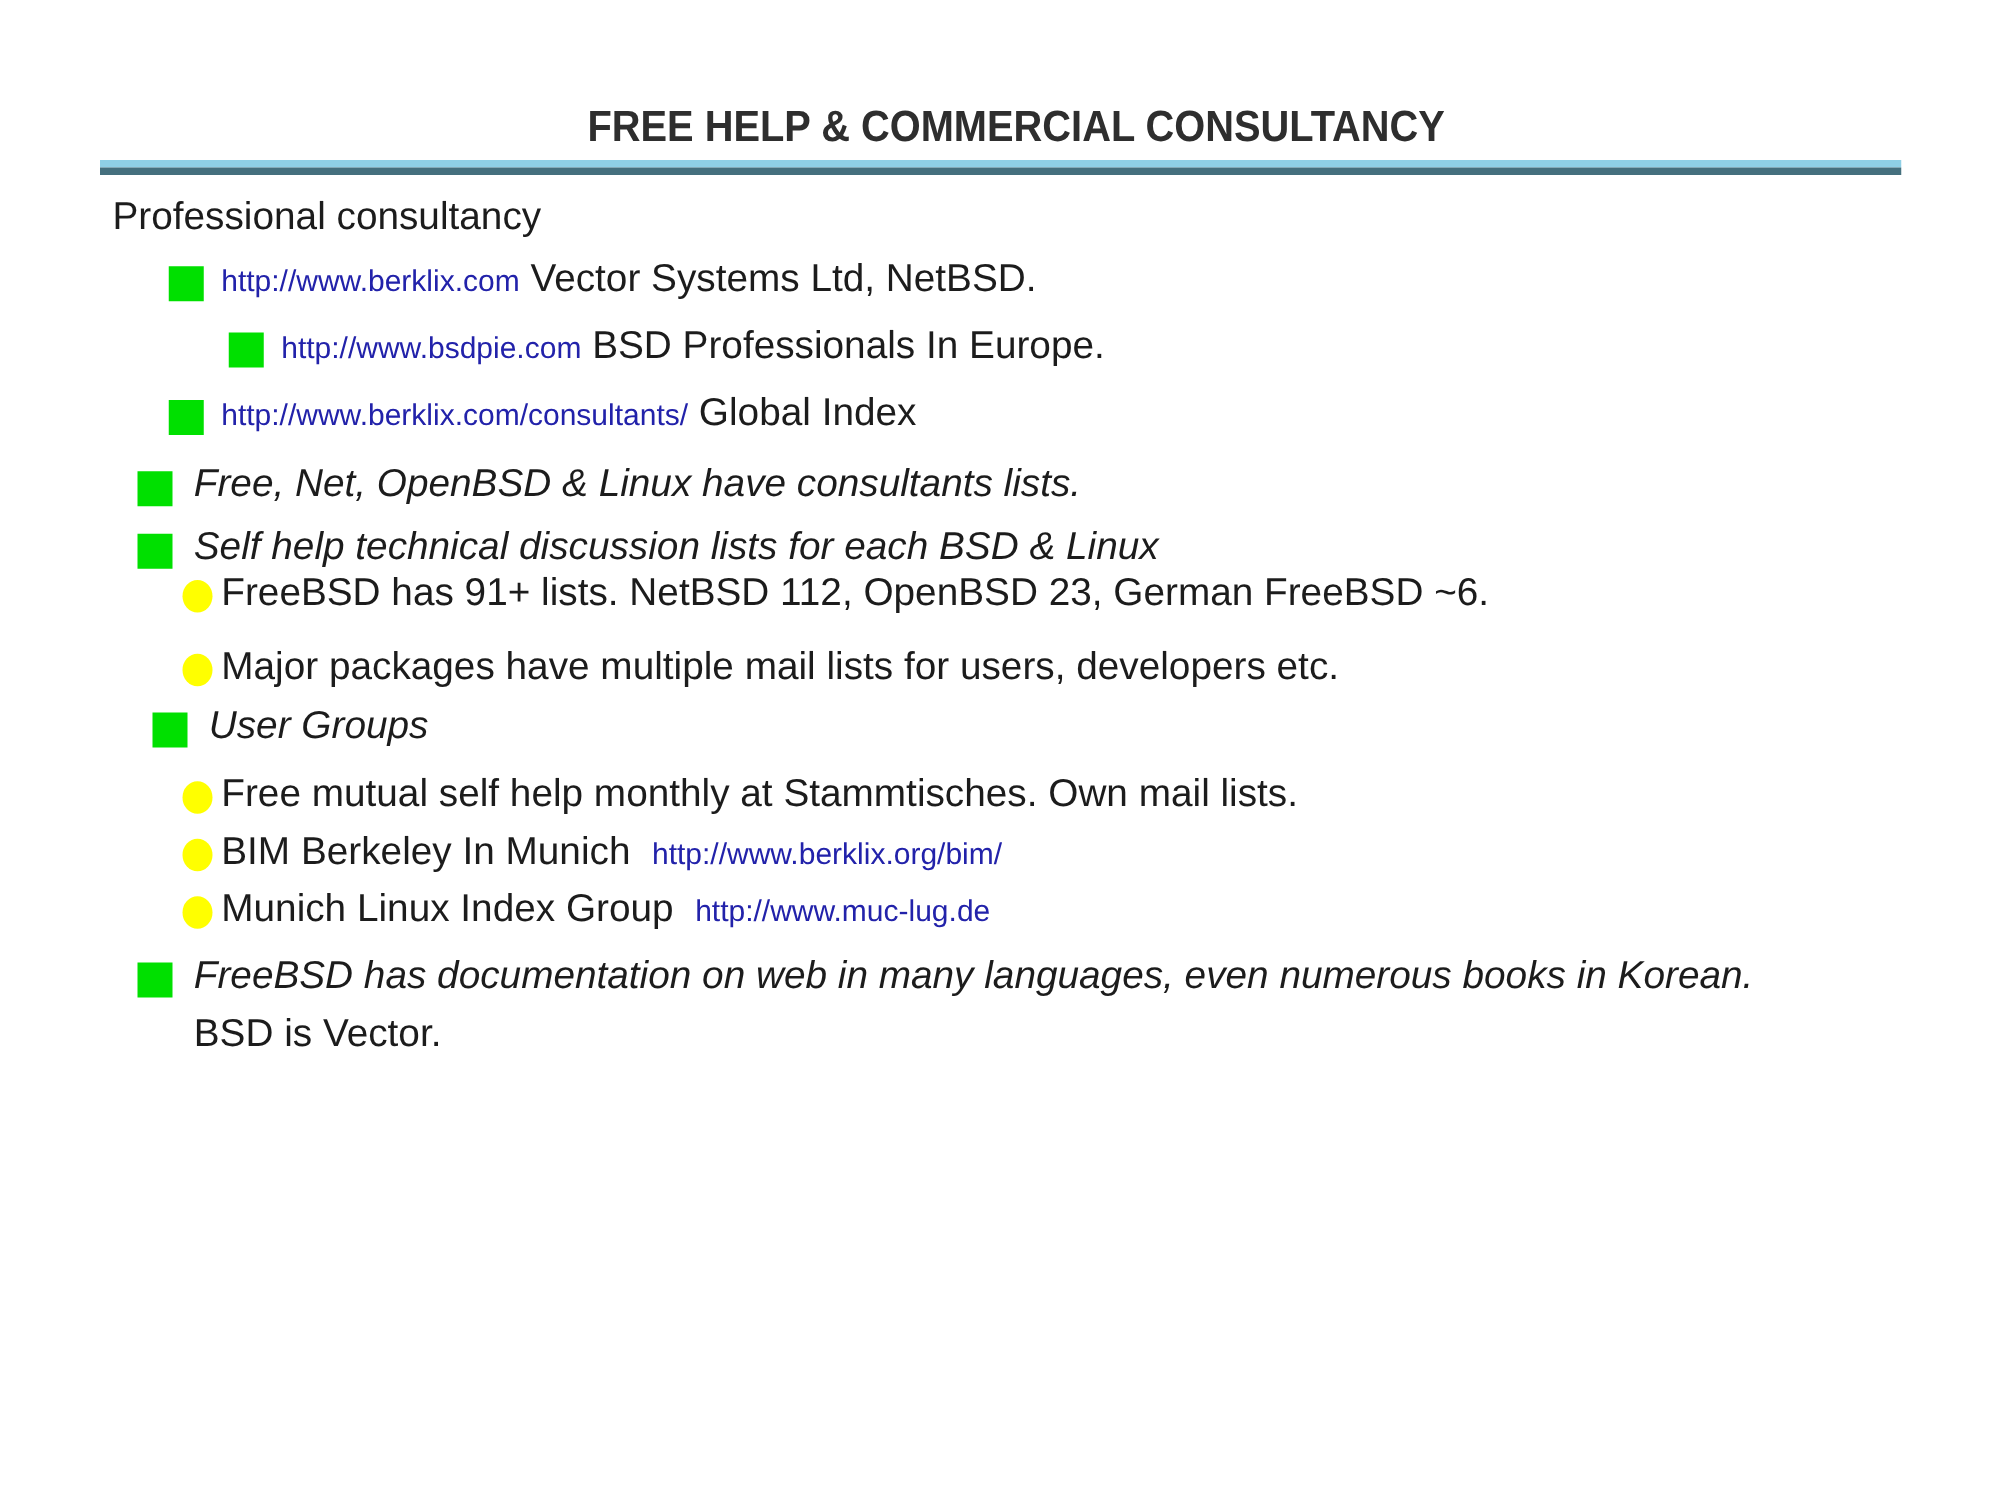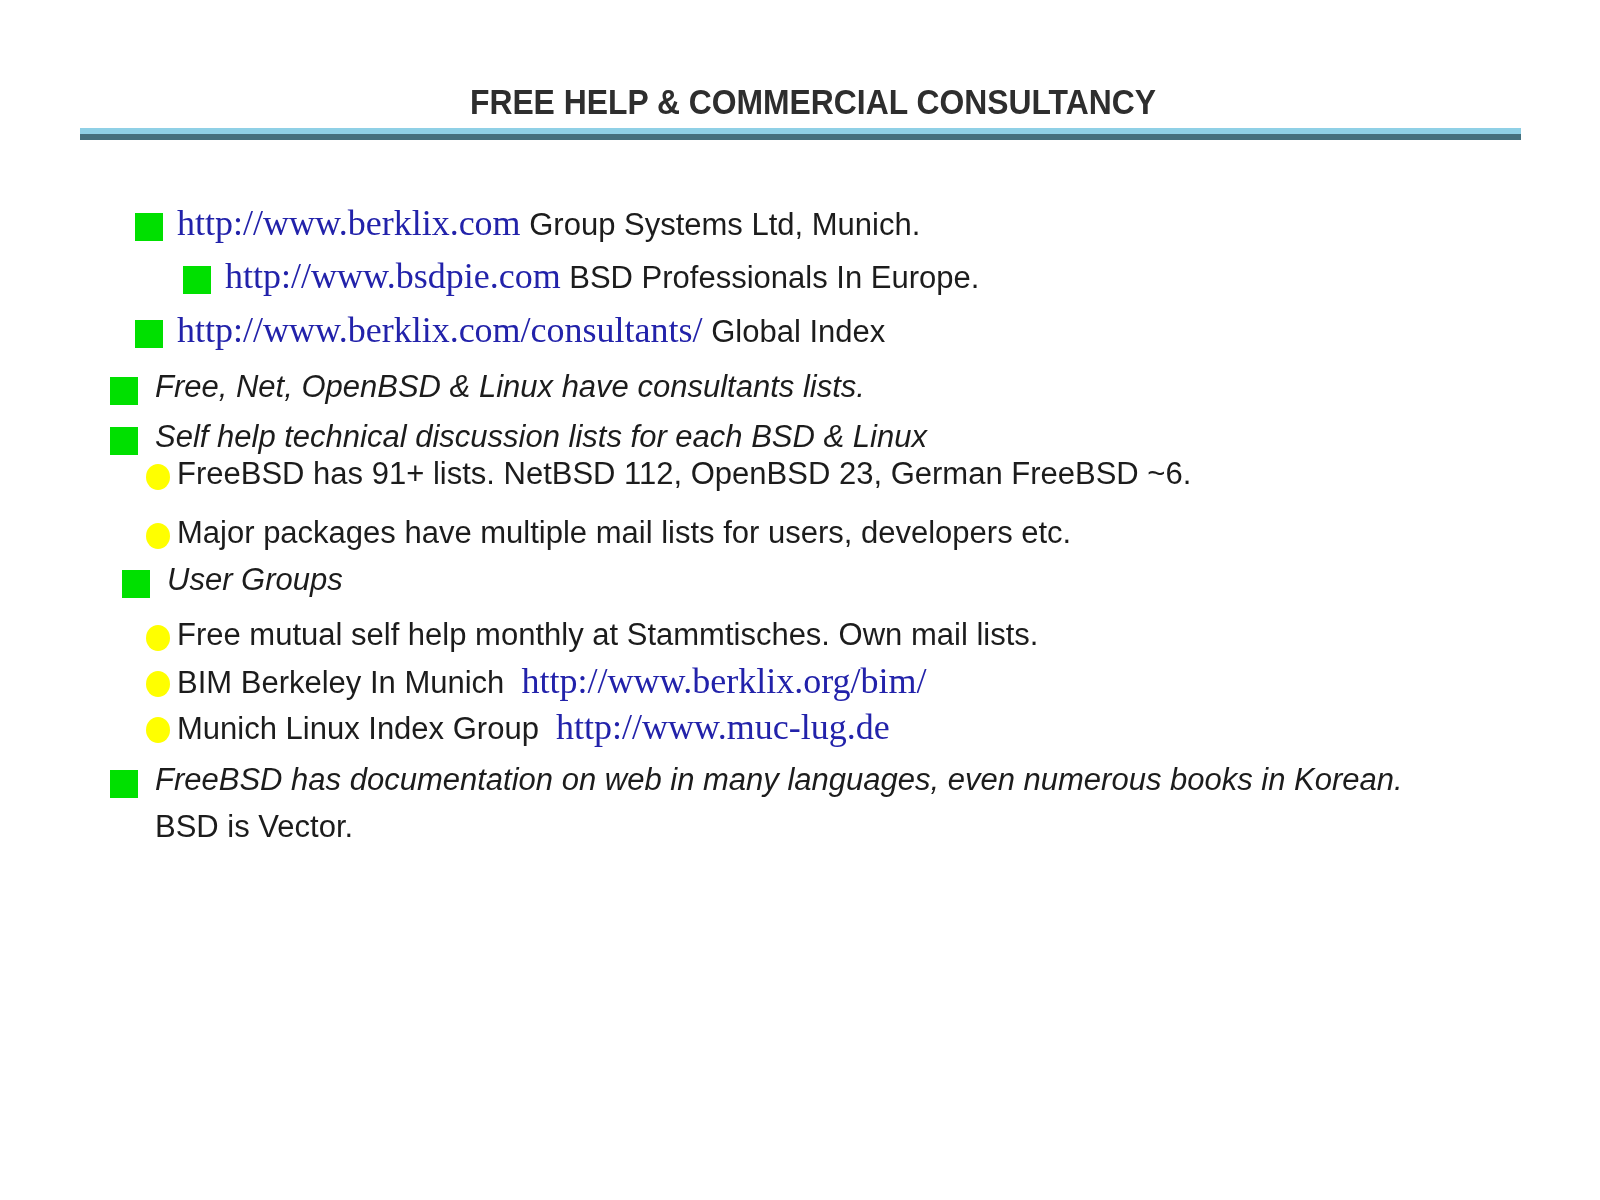--- a/index.html
+++ b/index.html
@@ -55,22 +55,22 @@
   .row {
     position: absolute;
     display: flex;
     align-items: flex-start;
     font-size: 31px;
     line-height: 36px;
     color: var(--body);
     white-space: pre;
   }
   .row .link {
-    font-family: Liberation Serif, serif;
-    font-size: 36px;
+    font-family: Liberation Sans, sans-serif;
+    font-size: 24px;
     color: var(--link);
   }
   .b-green {
     width: 28px; height: 28px;
     background: var(--green);
     margin-top: 8px;
     flex: none;
   }
   .b-yellow {
     width: 24px; height: 26px;
@@ -91,22 +91,23 @@
 <body>
 
 <div class="slide" id="slide" style="--green: #00e000; --yellow: #ffff00; --link: #2222aa; --body: #1c1c1c; --titlecol: #2e2e2e;">
   <div class="title">
     <span>FREE HELP &amp; COMMERCIAL CONSULTANCY</span>
   </div>
   <div class="rule">
     <div class="rule-top" style="background: rgb(143, 208, 230);"></div>
     <div class="rule-bot" style="background: rgb(69, 112, 126);"></div>
   </div>
+  <div class="heading">Professional consultancy</div>
 
-<div class="row l2" style="top: 205px;"><span class="b-green"></span><span><span class="link">http://www.berklix.com</span><span class="btext"> Group Systems Ltd, Munich.</span></span></div>
+<div class="row l2" style="top: 205px;"><span class="b-green"></span><span><span class="link">http://www.berklix.com</span><span class="btext"> Vector Systems Ltd, NetBSD.</span></span></div>
     <div class="row l2" style="top: 258px; margin-left: 48px;"><span class="b-green"></span><span><span class="link">http://www.bsdpie.com</span><span class="btext"> BSD Professionals In Europe.</span></span></div>
     <div class="row l2" style="top: 312px;"><span class="b-green"></span><span><span class="link">http://www.berklix.com/consultants/</span><span class="btext"> Global Index</span></span></div>
     <div class="row l1" style="top: 369px;"><span class="b-green"></span><span><span class="btext">Free, Net, OpenBSD &amp; Linux have consultants lists.</span></span></div>
     <div class="row l1" style="top: 419px;"><span class="b-green"></span><span><span class="btext">Self help technical discussion lists for each BSD &amp; Linux</span></span></div>
     <div class="row sub" style="top: 456px;"><span class="b-yellow"></span><span><span class="btext">FreeBSD has 91+ lists. NetBSD 112, OpenBSD 23, German FreeBSD ~6.</span></span></div>
     <div class="row sub" style="top: 515px;"><span class="b-yellow"></span><span><span class="btext">Major packages have multiple mail lists for users, developers etc.</span></span></div>
     <div class="row l1" style="top: 562px; margin-left: 12px;"><span class="b-green"></span><span><span class="btext">User Groups</span></span></div>
     <div class="row sub" style="top: 617px;"><span class="b-yellow"></span><span><span class="btext">Free mutual self help monthly at Stammtisches. Own mail lists.</span></span></div>
     <div class="row sub" style="top: 663px;"><span class="b-yellow"></span><span><span class="btext">BIM Berkeley In Munich  </span><span class="link">http://www.berklix.org/bim/</span></span></div>
     <div class="row sub" style="top: 709px;"><span class="b-yellow"></span><span><span class="btext">Munich Linux Index Group  </span><span class="link">http://www.muc-lug.de</span></span></div>

